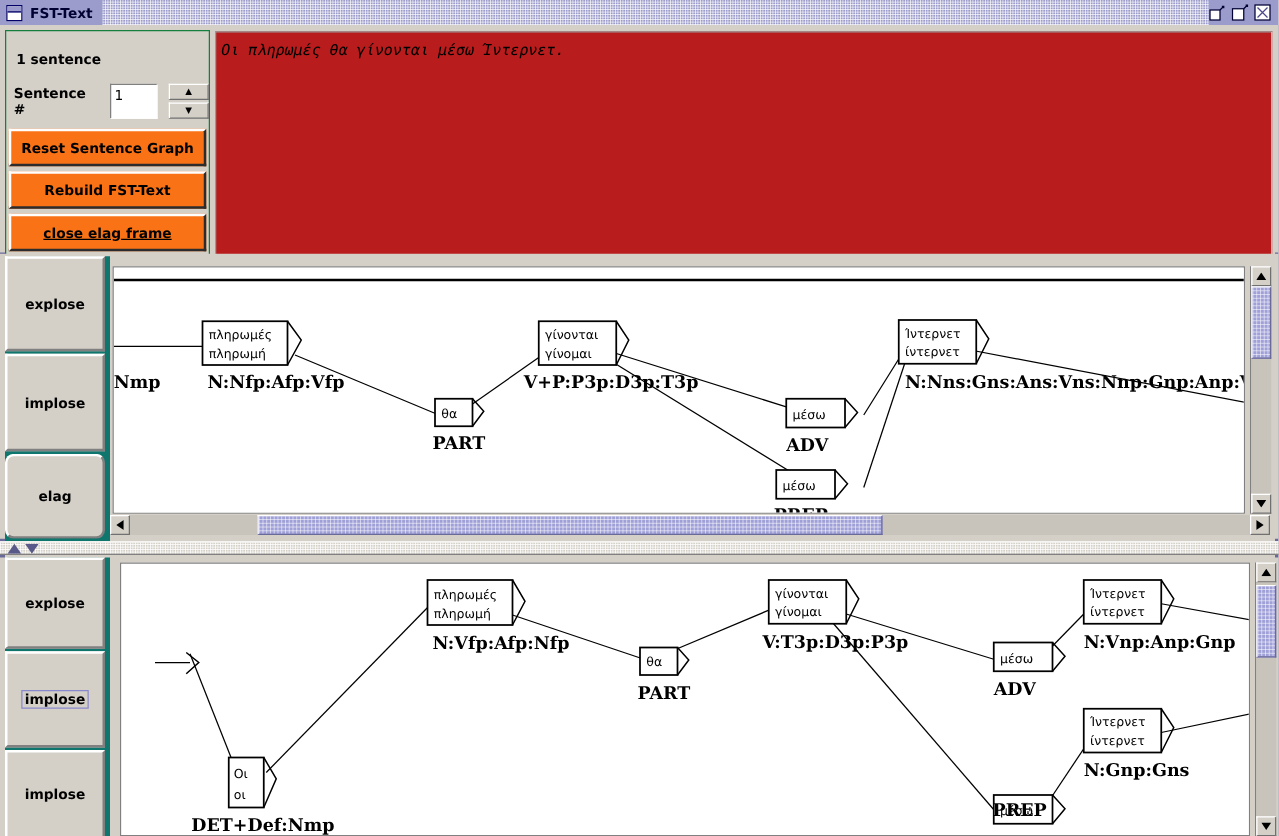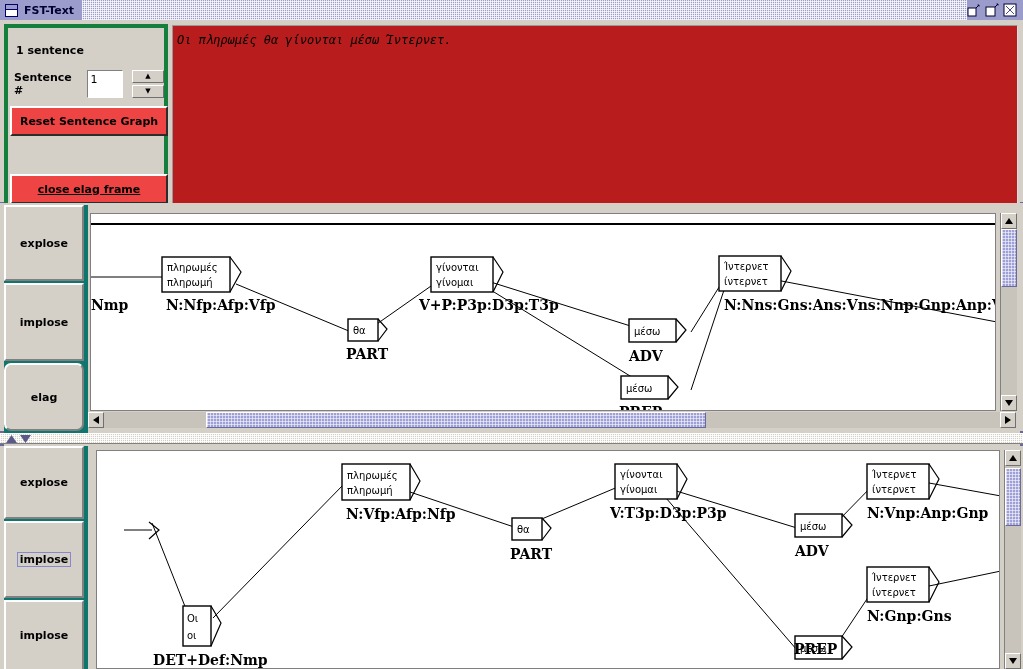--- a/index.html
+++ b/index.html
@@ -68,21 +68,21 @@
   
   .top-area {
     position: absolute; left: 0; top: 20px;
     width: 1023px; height: 182px;
     background: #d4d0c8;
   }
   .left-control {
     position: absolute; left: 4px; top: 4px;
     width: 164px; height: 196px;
     background: #d4d0c8;
-    border: 4px solid #15803d;
+    border: 1px solid #15803d;
     box-sizing: border-box;
   }
   .sentence-count {
     position: absolute; left: 8px; top: 16px;
     font-size: 11px; font-weight: bold; color: #000;
   }
   .sent-row {
     position: absolute; left: 6px; top: 42px;
     display: flex; align-items: center; gap: 9px;
   }
@@ -104,21 +104,21 @@
     border: 1px solid #ffffff;
     border-right-color: #707070; border-bottom-color: #707070;
     box-sizing: border-box;
     display: flex; align-items: center; justify-content: center;
     font-size: 7px; color: #000;
     line-height: 1;
   }
   .btn-wide {
     position: absolute; left: 2px;
     width: 158px; height: 30px;
-    background: #ef4444;
+    background: #f97316;
     border: 2px outset #e8e6e2;
     border-top-color: #ffffff; border-left-color: #ffffff;
     border-right-color: #808080; border-bottom-color: #808080;
     box-sizing: border-box;
     font-size: 11px; font-weight: bold; color: #000;
     display: flex; align-items: center; justify-content: center;
     cursor: default;
   }
 
   .text-area {
@@ -291,20 +291,21 @@
       <div class="sent-row">
         <span class="sent-label">Sentence #</span>
         <div class="sent-field">1</div>
         <div class="spin-col">
           <div class="spin-btn">▲</div>
           <div class="spin-btn">▼</div>
         </div>
       </div>
 
       <div class="btn-wide" style="top:78px;">Reset Sentence Graph</div>
+      <div class="btn-wide" style="top:112px;">Rebuild FST-Text</div>
       <div class="btn-wide" style="top:146px;text-decoration:underline;">close elag frame</div>
     </div>
 
     <div class="text-area">
       <div class="line">Οι πληρωμές θα γίνονται μέσω Ίντερνετ.</div>
     </div>
   </div>
 
   <div class="gsection" style="top:203px; height:228px;">
 

